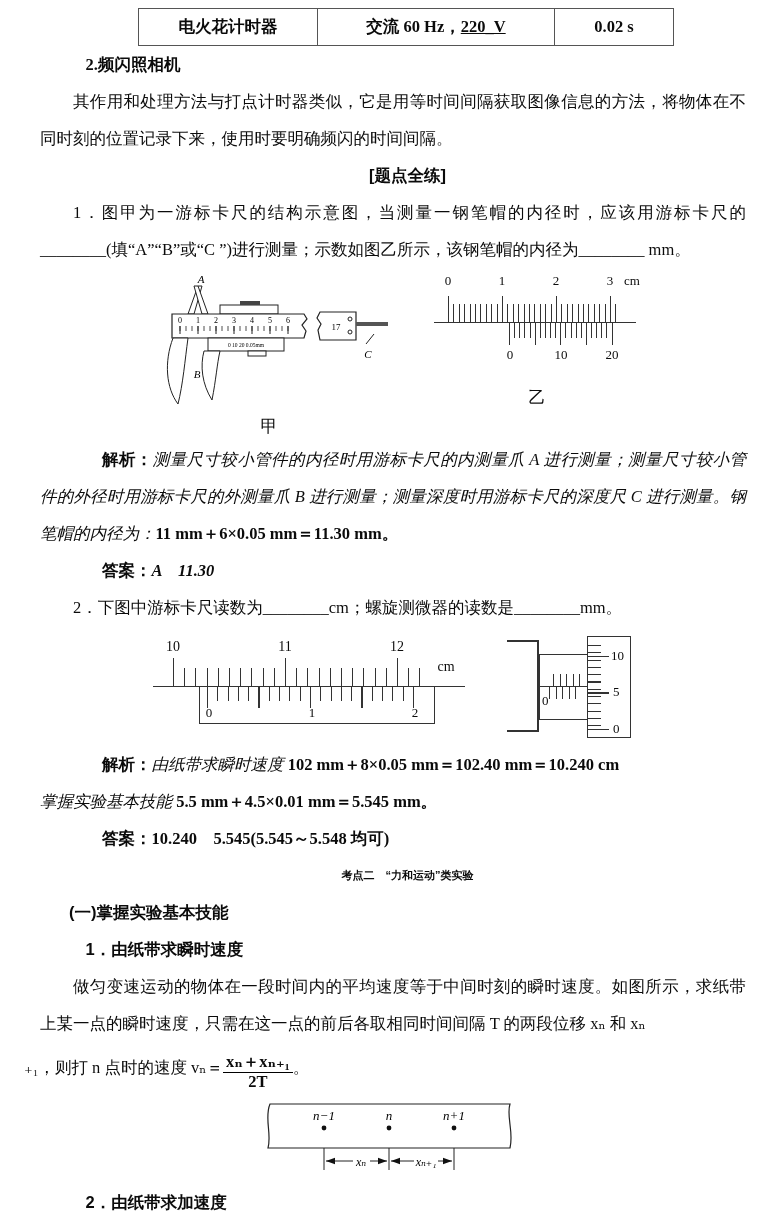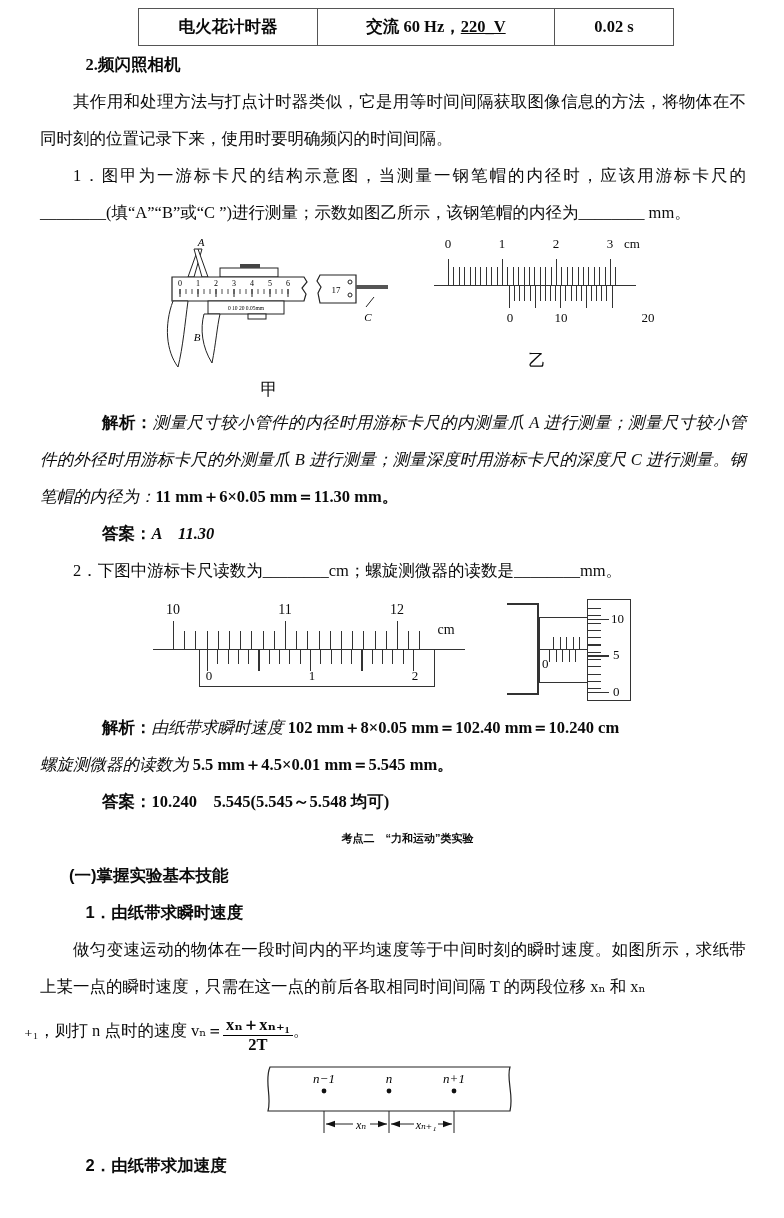--- a/index.html
+++ b/index.html
@@ -52,20 +52,21 @@
         <span>交流 60 Hz，</span><span class="u">220_V</span>
       </td>
       <td style="width:110px">0.02 s</td>
     </tr>
   </tbody>
     </table>
 
   <p class="line bold indent1" style="text-indent:1em">2.频闪照相机</p>
   <p class="para">其作用和处理方法与打点计时器类似，它是用等时间间隔获取图像信息的方法，将物体在不同时刻的位置记录下来，使用时要明确频闪的时间间隔。</p>
 
+  <p class="line bold sans center">[题点全练]</p>
 
   <p class="para">1．图甲为一游标卡尺的结构示意图，当测量一钢笔帽的内径时，应该用游标卡尺的________(填“A”“B”或“C ”)进行测量；示数如图乙所示，该钢笔帽的内径为________ mm。</p>
 
   <div class="figrow" style="margin:4px 0 2px 0;gap:38px;">
 
     <div class="figblock">
       <svg width="250" height="138" viewBox="0 0 250 138">
 
         <path d="M44 42 L54 14 L58 14 L50 42 Z" fill="#fff" stroke="#222" stroke-width="1"></path>
         <path d="M58 42 L50 14 L54 14 L64 42 Z" fill="#fff" stroke="#222" stroke-width="1"></path>
@@ -113,21 +114,21 @@
         <span class="ticklbl" style="left:124px;top:2px;">2</span>
         <span class="ticklbl" style="left:178px;top:2px;">3</span>
         <span class="ticklbl" style="left:200px;top:2px;">cm</span>
         <div class="vticks" style="left:16px;top:32px;width:168px;height:18px;background-image:repeating-linear-gradient(90deg,#333 0,#333 1px,transparent 1px,transparent 5.4px);"></div>
         <div class="vticks" style="left:16px;top:24px;width:164px;height:26px;background-image:repeating-linear-gradient(90deg,#333 0,#333 1.2px,transparent 1.2px,transparent 54px);"></div>
         <div class="hline" style="left:2px;top:50px;width:202px;height:1px;"></div>
         <div class="vticks" style="left:77px;top:51px;width:104px;height:15px;background-image:repeating-linear-gradient(90deg,#333 0,#333 1px,transparent 1px,transparent 5.13px);"></div>
         <div class="vticks" style="left:77px;top:51px;width:104px;height:22px;background-image:repeating-linear-gradient(90deg,#333 0,#333 1.2px,transparent 1.2px,transparent 25.65px);"></div>
         <span class="ticklbl" style="left:78px;top:76px;">0</span>
         <span class="ticklbl" style="left:129px;top:76px;">10</span>
-        <span class="ticklbl" style="left:180px;top:76px;margin-left:36px;">20</span>
+        <span class="ticklbl" style="left:180px;top:76px;">20</span>
       </div>
       <div class="caption" style="margin-top:14px;">乙</div>
     </div>
   </div>
 
   <p class="para"><span class="bold">解析：</span><span class="kai">测量尺寸较小管件的内径时用游标卡尺的内测量爪 A 进行测量；测量尺寸较小管件的外径时用游标卡尺的外测量爪 B 进行测量；测量深度时用游标卡尺的深度尺 C 进行测量。钢笔帽的内径为：</span><span class="fm">11 mm＋6×0.05 mm＝11.30 mm。</span></p>
   <p class="para"><span class="bold">答案：</span><span class="fm" style="font-style:italic">A　11.30</span></p>
 
   <p class="para">2．下图中游标卡尺读数为________cm；螺旋测微器的读数是________mm。</p>
 
@@ -161,21 +162,21 @@
       <div class="abs" style="left:80px;top:4px;width:42px;height:100px;border:1px solid #333;background:#fff;"></div>
       <div class="abs" style="left:81px;top:10px;width:13px;height:88px;background-image:repeating-linear-gradient(180deg,#333 0,#333 1px,transparent 1px,transparent 7.3px);background-position:0 3px;"></div>
       <div class="abs" style="left:81px;top:10px;width:21px;height:88px;background-image:repeating-linear-gradient(180deg,#333 0,#333 1.2px,transparent 1.2px,transparent 36.5px);background-position:0 14px;"></div>
       <span class="abs" style="left:104px;top:17px;font-size:13px;line-height:14px;">10</span>
       <span class="abs" style="left:106px;top:53px;font-size:13px;line-height:14px;">5</span>
       <span class="abs" style="left:106px;top:90px;font-size:13px;line-height:14px;">0</span>
     </div>
   </div>
 
   <p class="para"><span class="bold">解析：</span><span class="kai">由纸带求瞬时速度 </span><span class="fm">102 mm＋8×0.05 mm＝102.40 mm＝10.240 cm</span></p>
-  <p class="para indent0" style="text-indent:0"><span class="kai">螺旋测微器的读数为 </span><span class="fm">5.5 mm＋4.5×0.01 mm＝5.545 mm。</span></p>
+  <p class="para indent0" style="text-indent:0"><span class="kai">掌握实验基本技能 </span><span class="fm">5.5 mm＋4.5×0.01 mm＝5.545 mm。</span></p>
   <p class="para"><span class="bold">答案：</span><span class="fm">10.240　5.545(5.545～5.548 均可)</span></p>
 
   <p class="line bold sans center" style="font-size:11px;">考点二　“力和运动”类实验</p>
   <p class="line bold sans">(一)掌握实验基本技能</p>
   <p class="line bold sans" style="text-indent:1em;">1．由纸带求瞬时速度</p>
 
   <p class="para">做匀变速运动的物体在一段时间内的平均速度等于中间时刻的瞬时速度。如图所示，求纸带上某一点的瞬时速度，只需在这一点的前后各取相同时间间隔 T 的两段位移 xₙ 和 xₙ</p>
 
   <p class="formula-line"><span>₊₁，则打 n 点时的速度 vₙ＝</span><span class="frac"><span class="fnum">xₙ＋xₙ₊₁</span><span class="fden">2T</span></span><span>。</span></p>
 

